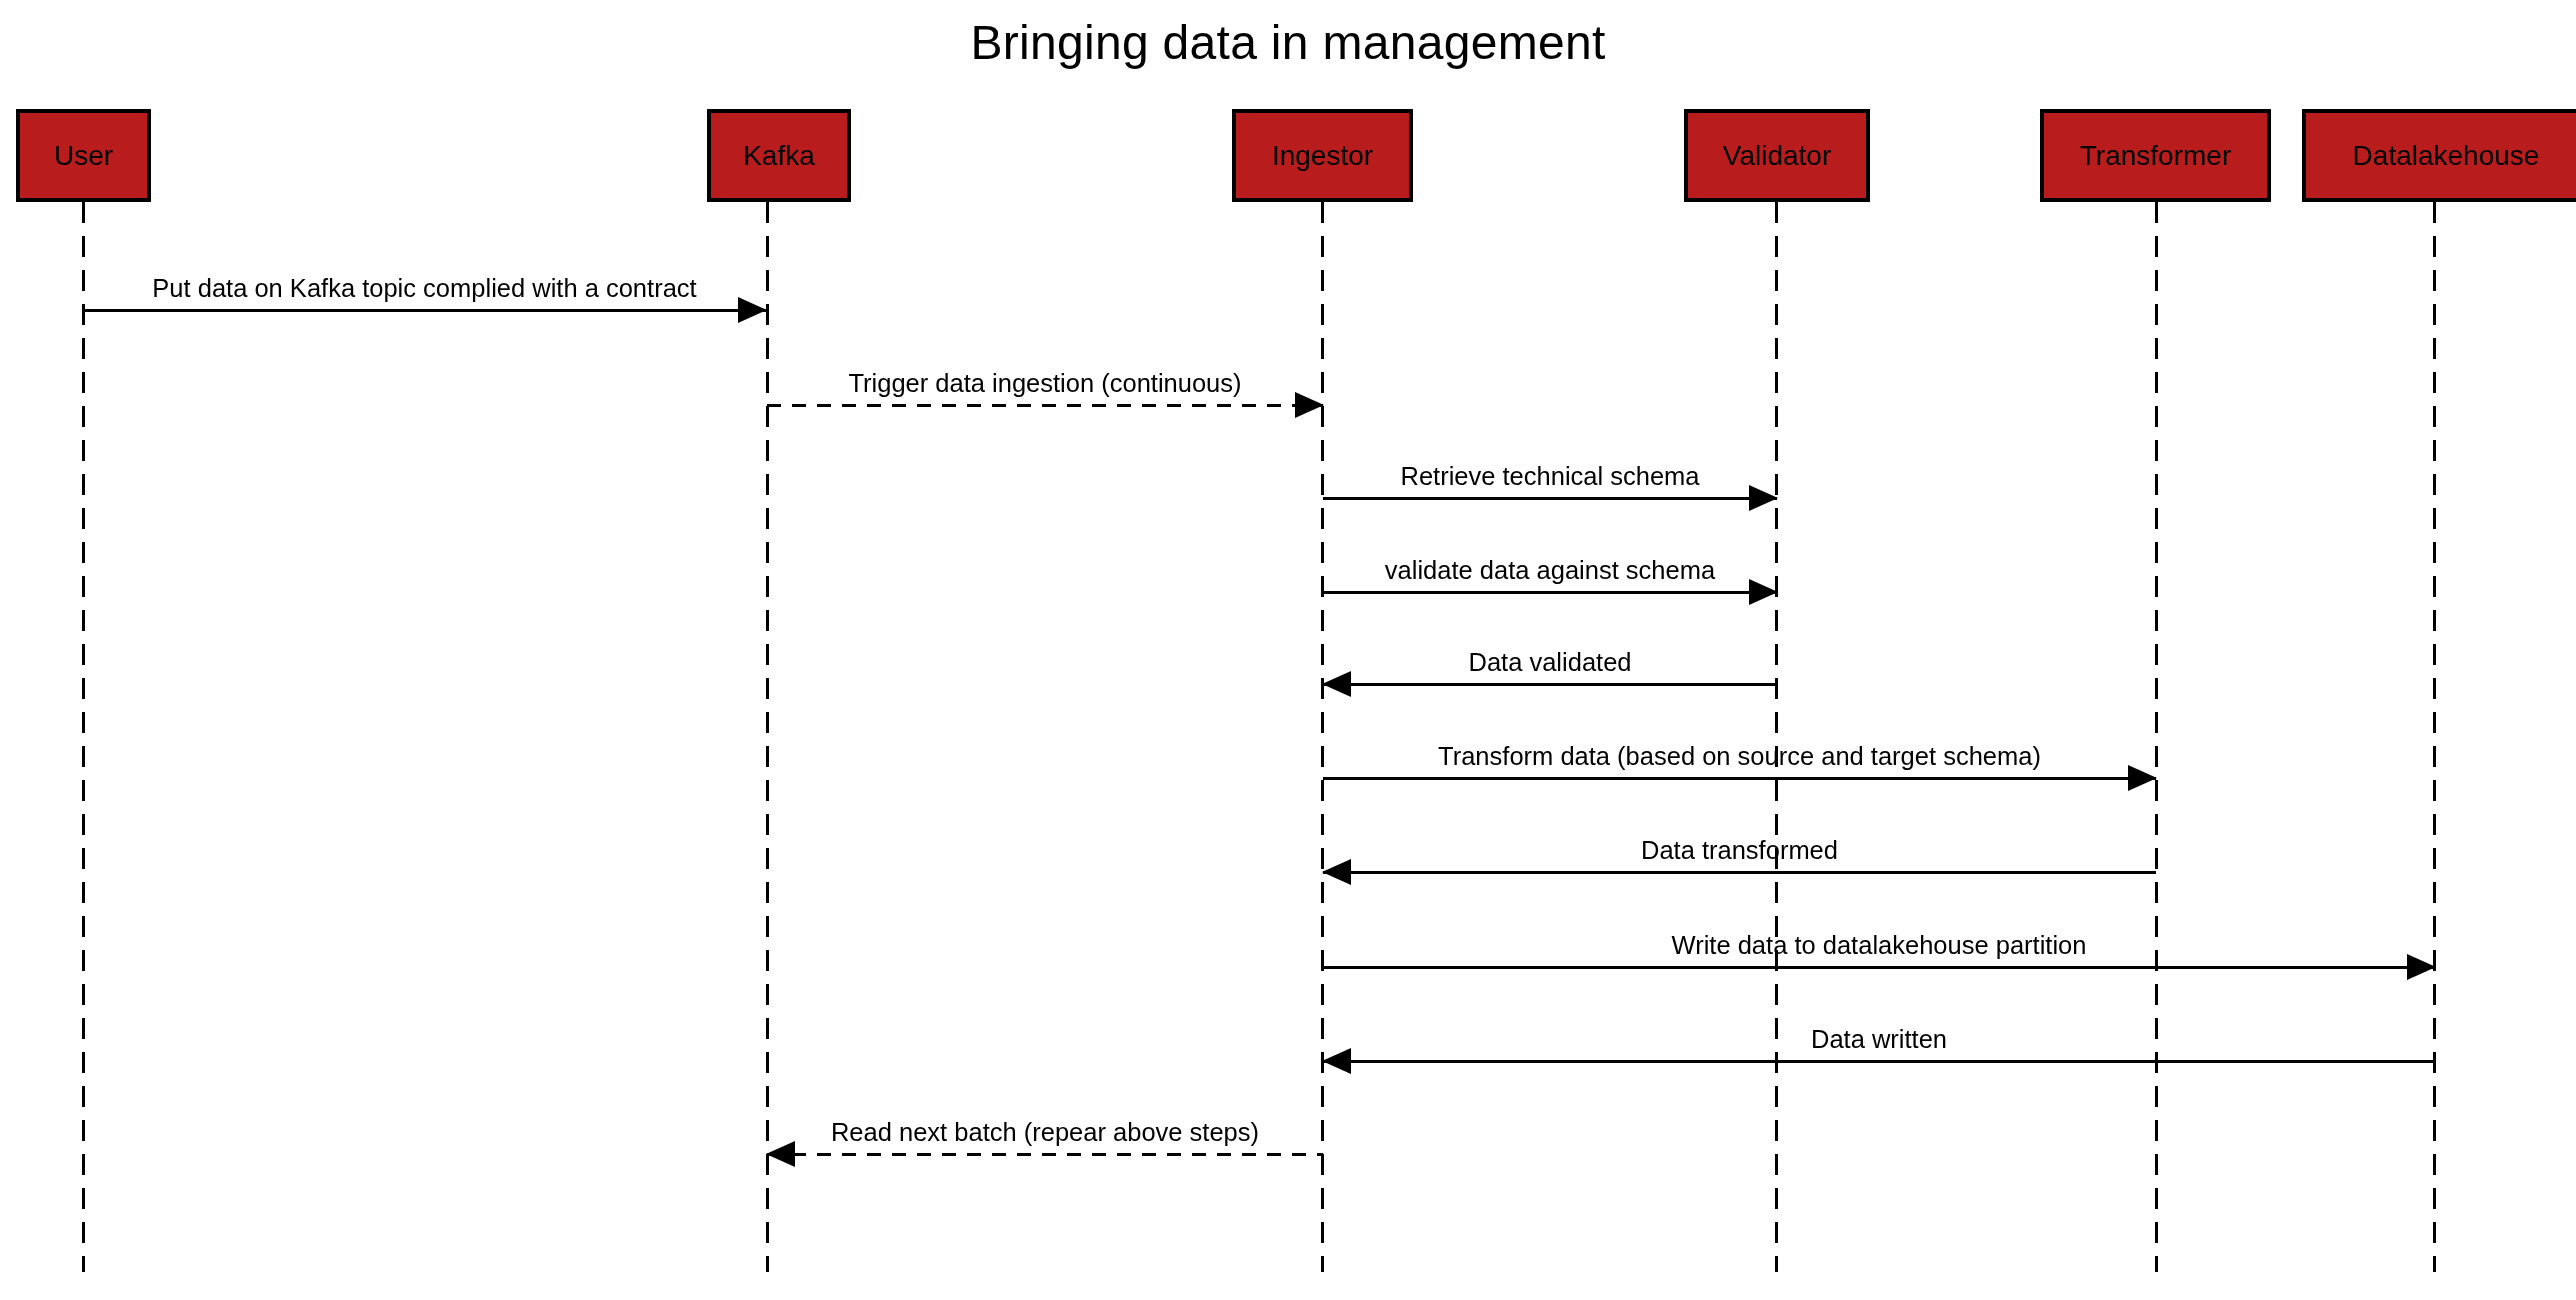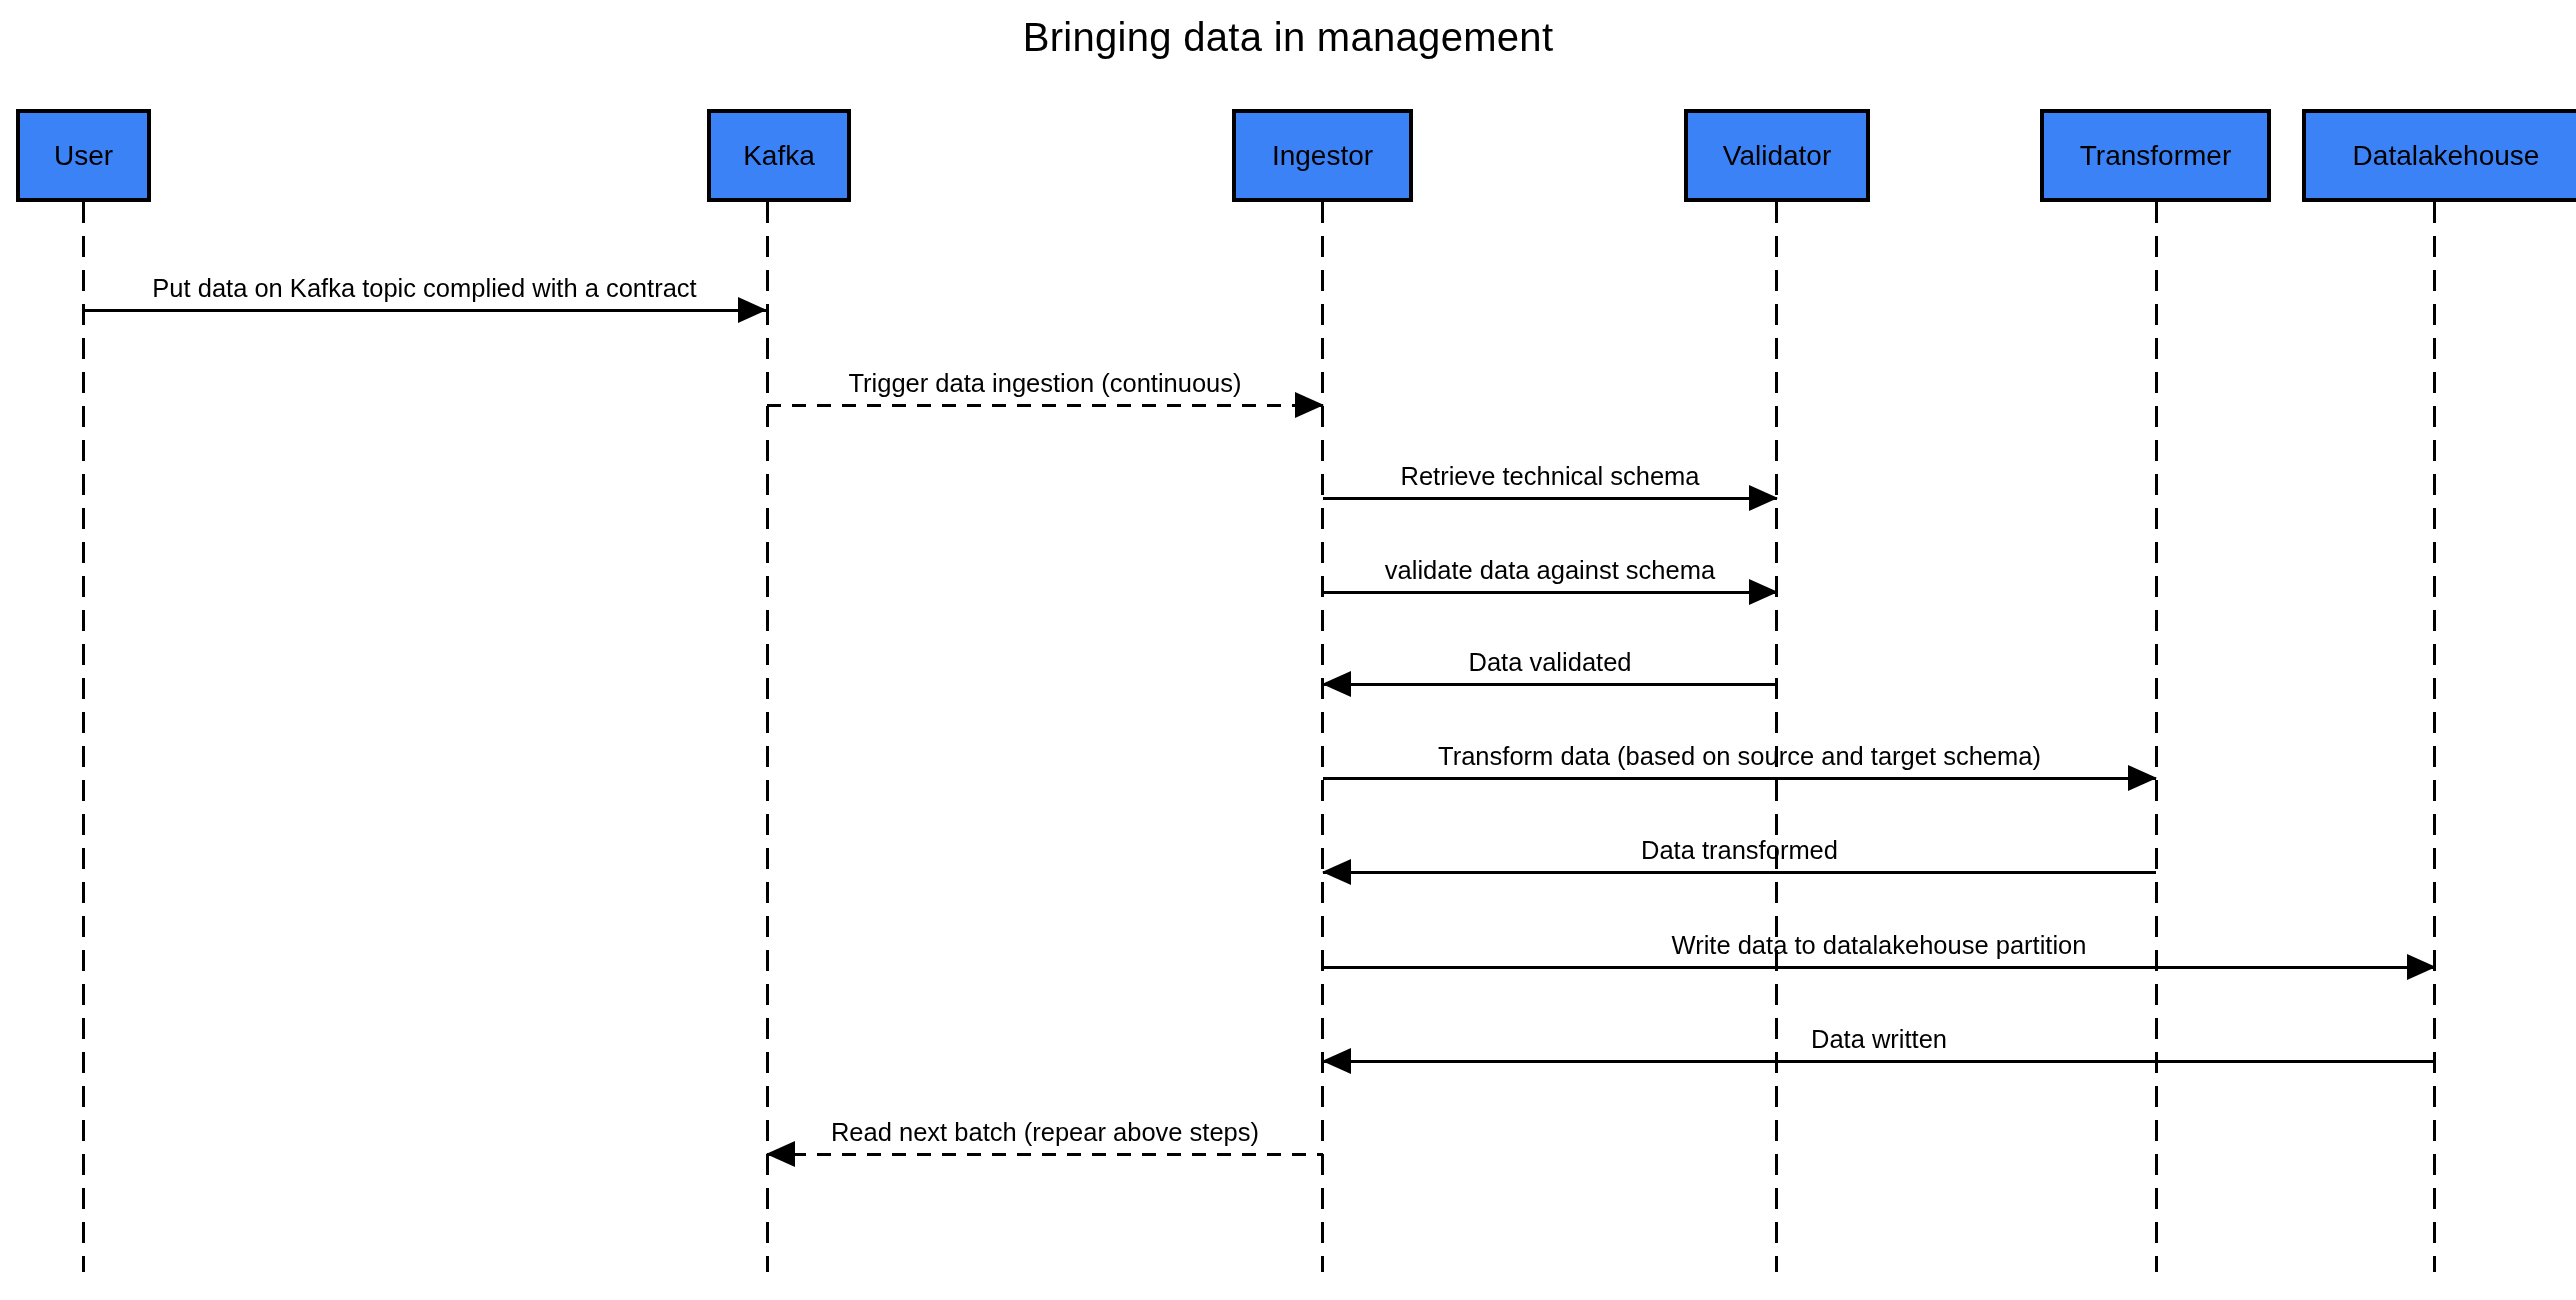--- a/index.html
+++ b/index.html
@@ -9,31 +9,31 @@
     height: 1301px;
     background: #ffffff;
     font-family: "Liberation Sans", sans-serif;
     color: #000000;
     overflow: hidden;
   }
   .title {
     position: absolute;
     top: 15px; left: 0; width: 100%;
     text-align: center;
-    font-size: 40px;
+    font-size: 48px;
     font-weight: 400;
     letter-spacing: 0.3px;
   }
   .actor {
     position: absolute;
     top: 109px;
     height: 93px;
     box-sizing: border-box;
     border: 4.8px solid #000000;
-    background: #3b82f6;
+    background: #b91c1c;
     display: flex;
     align-items: center;
     justify-content: center;
     font-size: 28px;
     z-index: 2;
   }
   .lifeline {
     position: absolute;
     top: 202px;
     height: 1070px;

